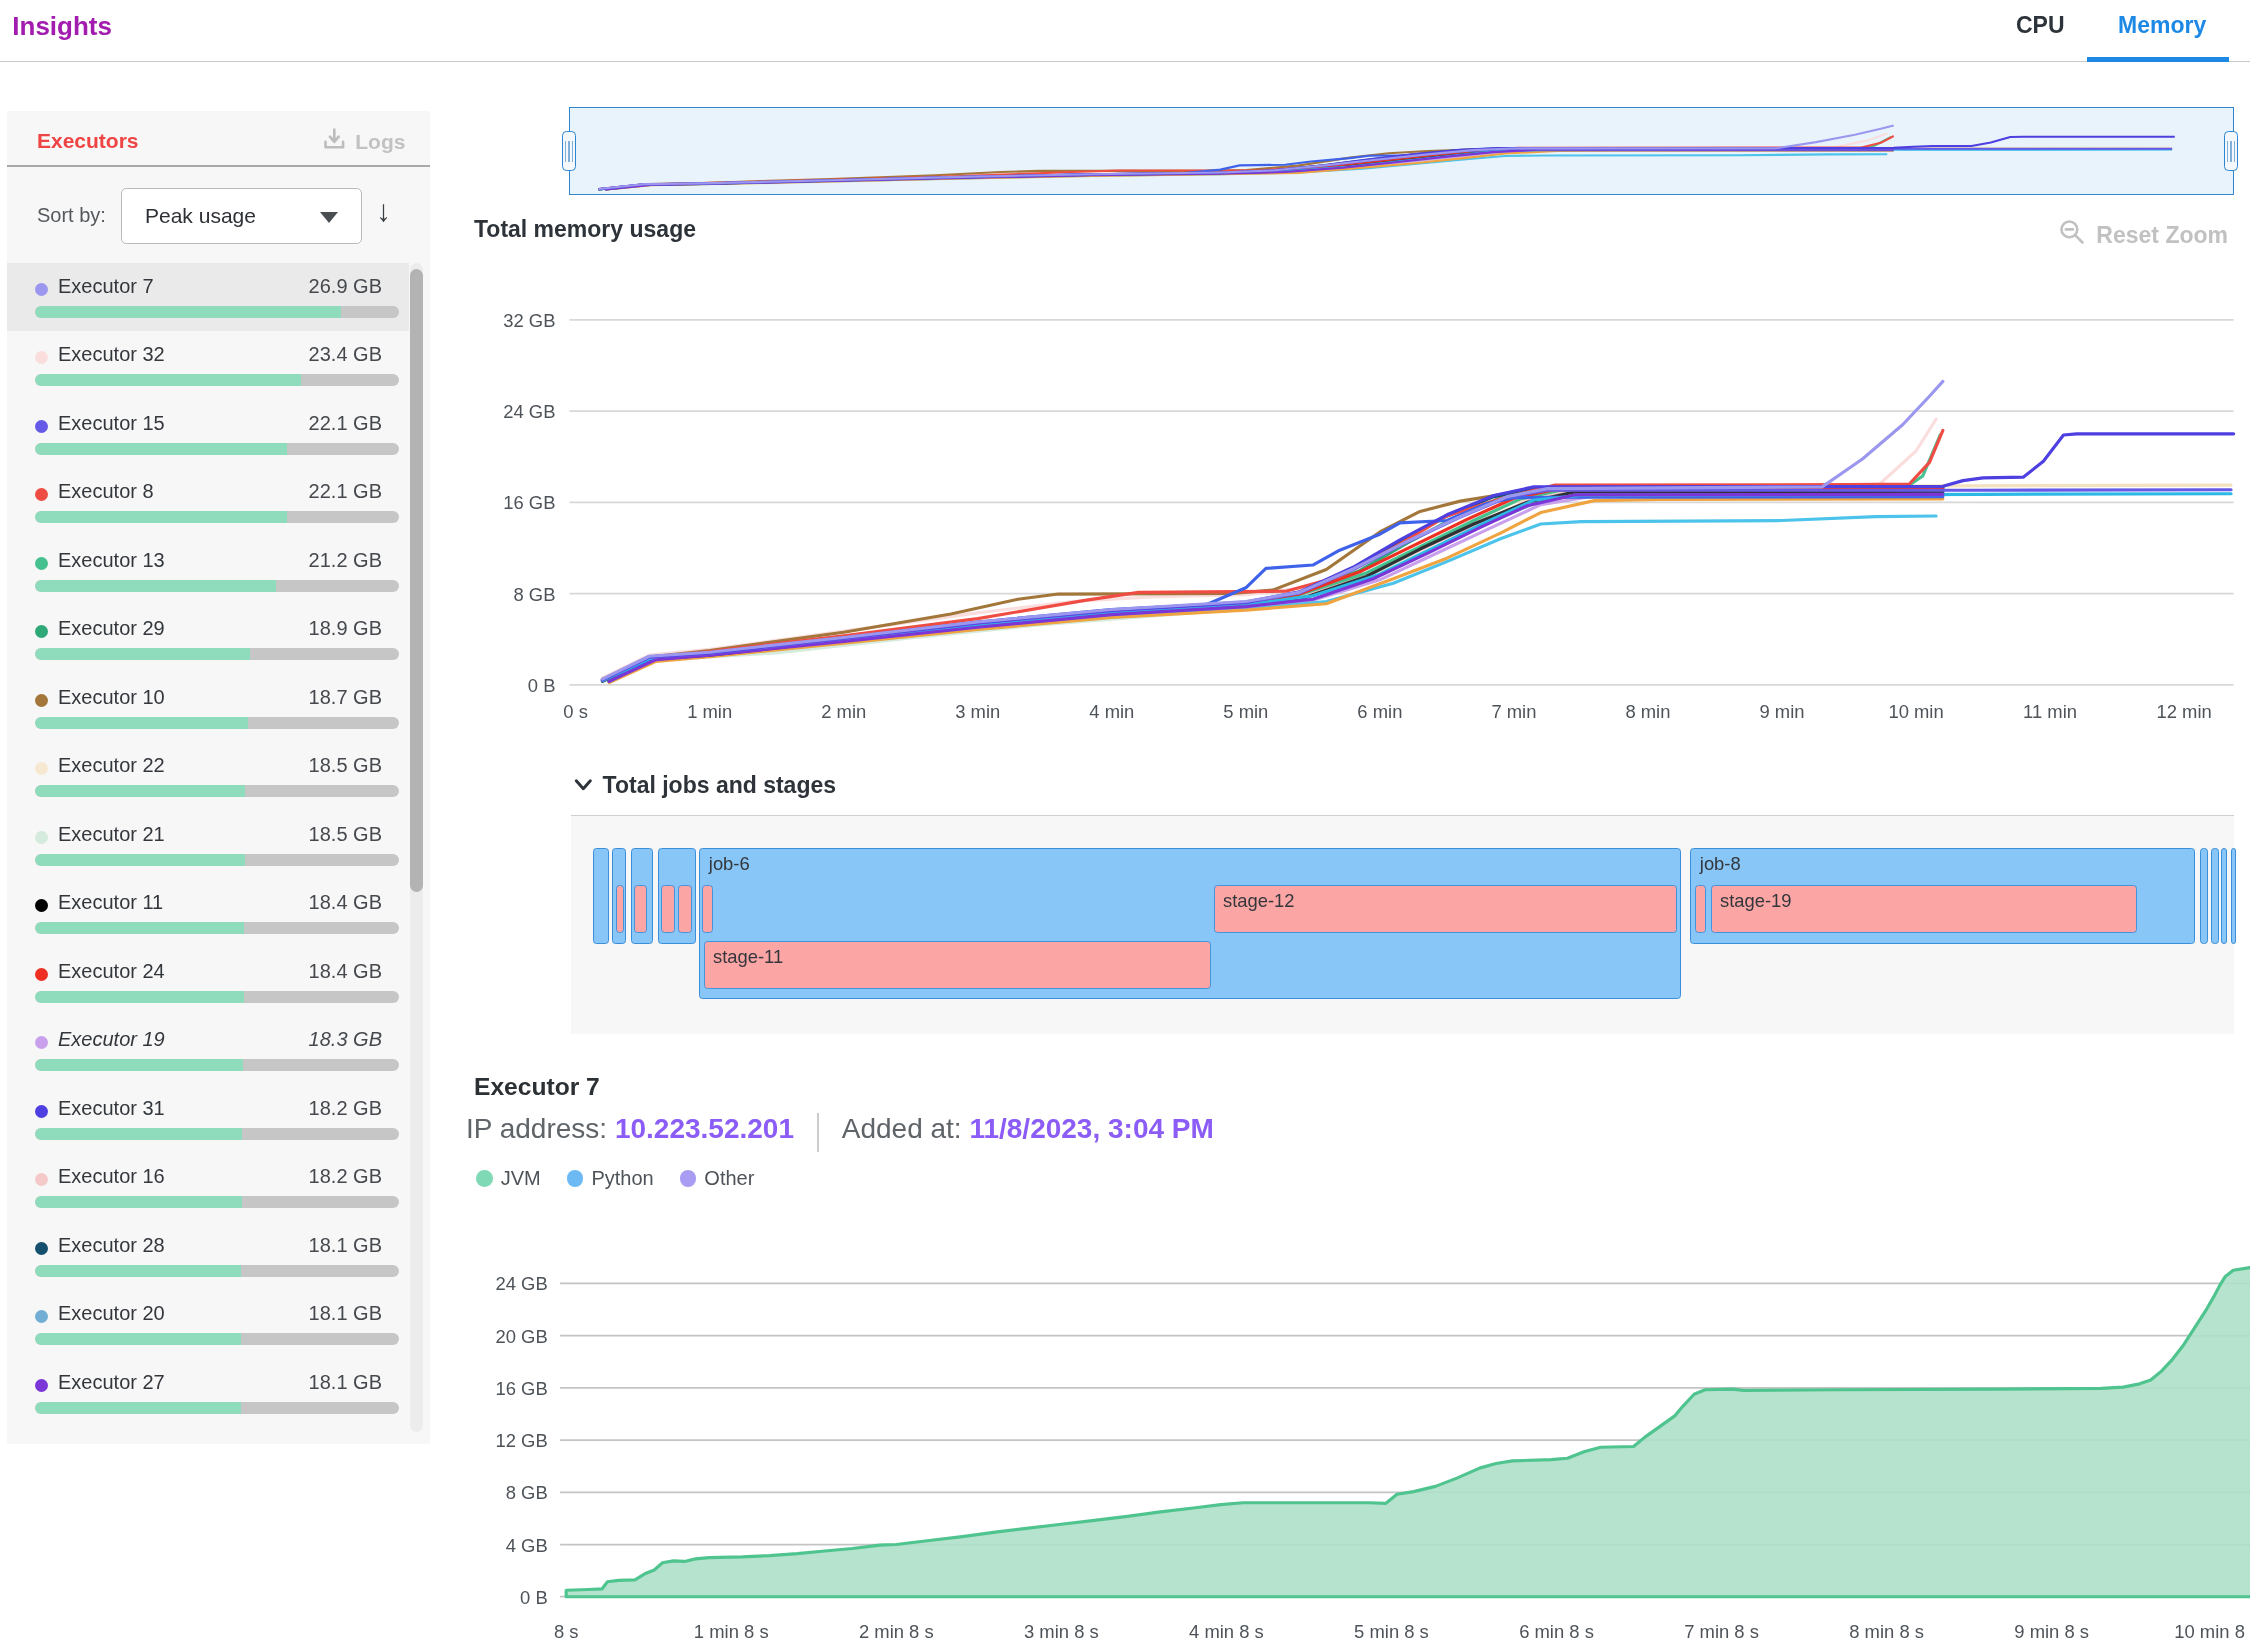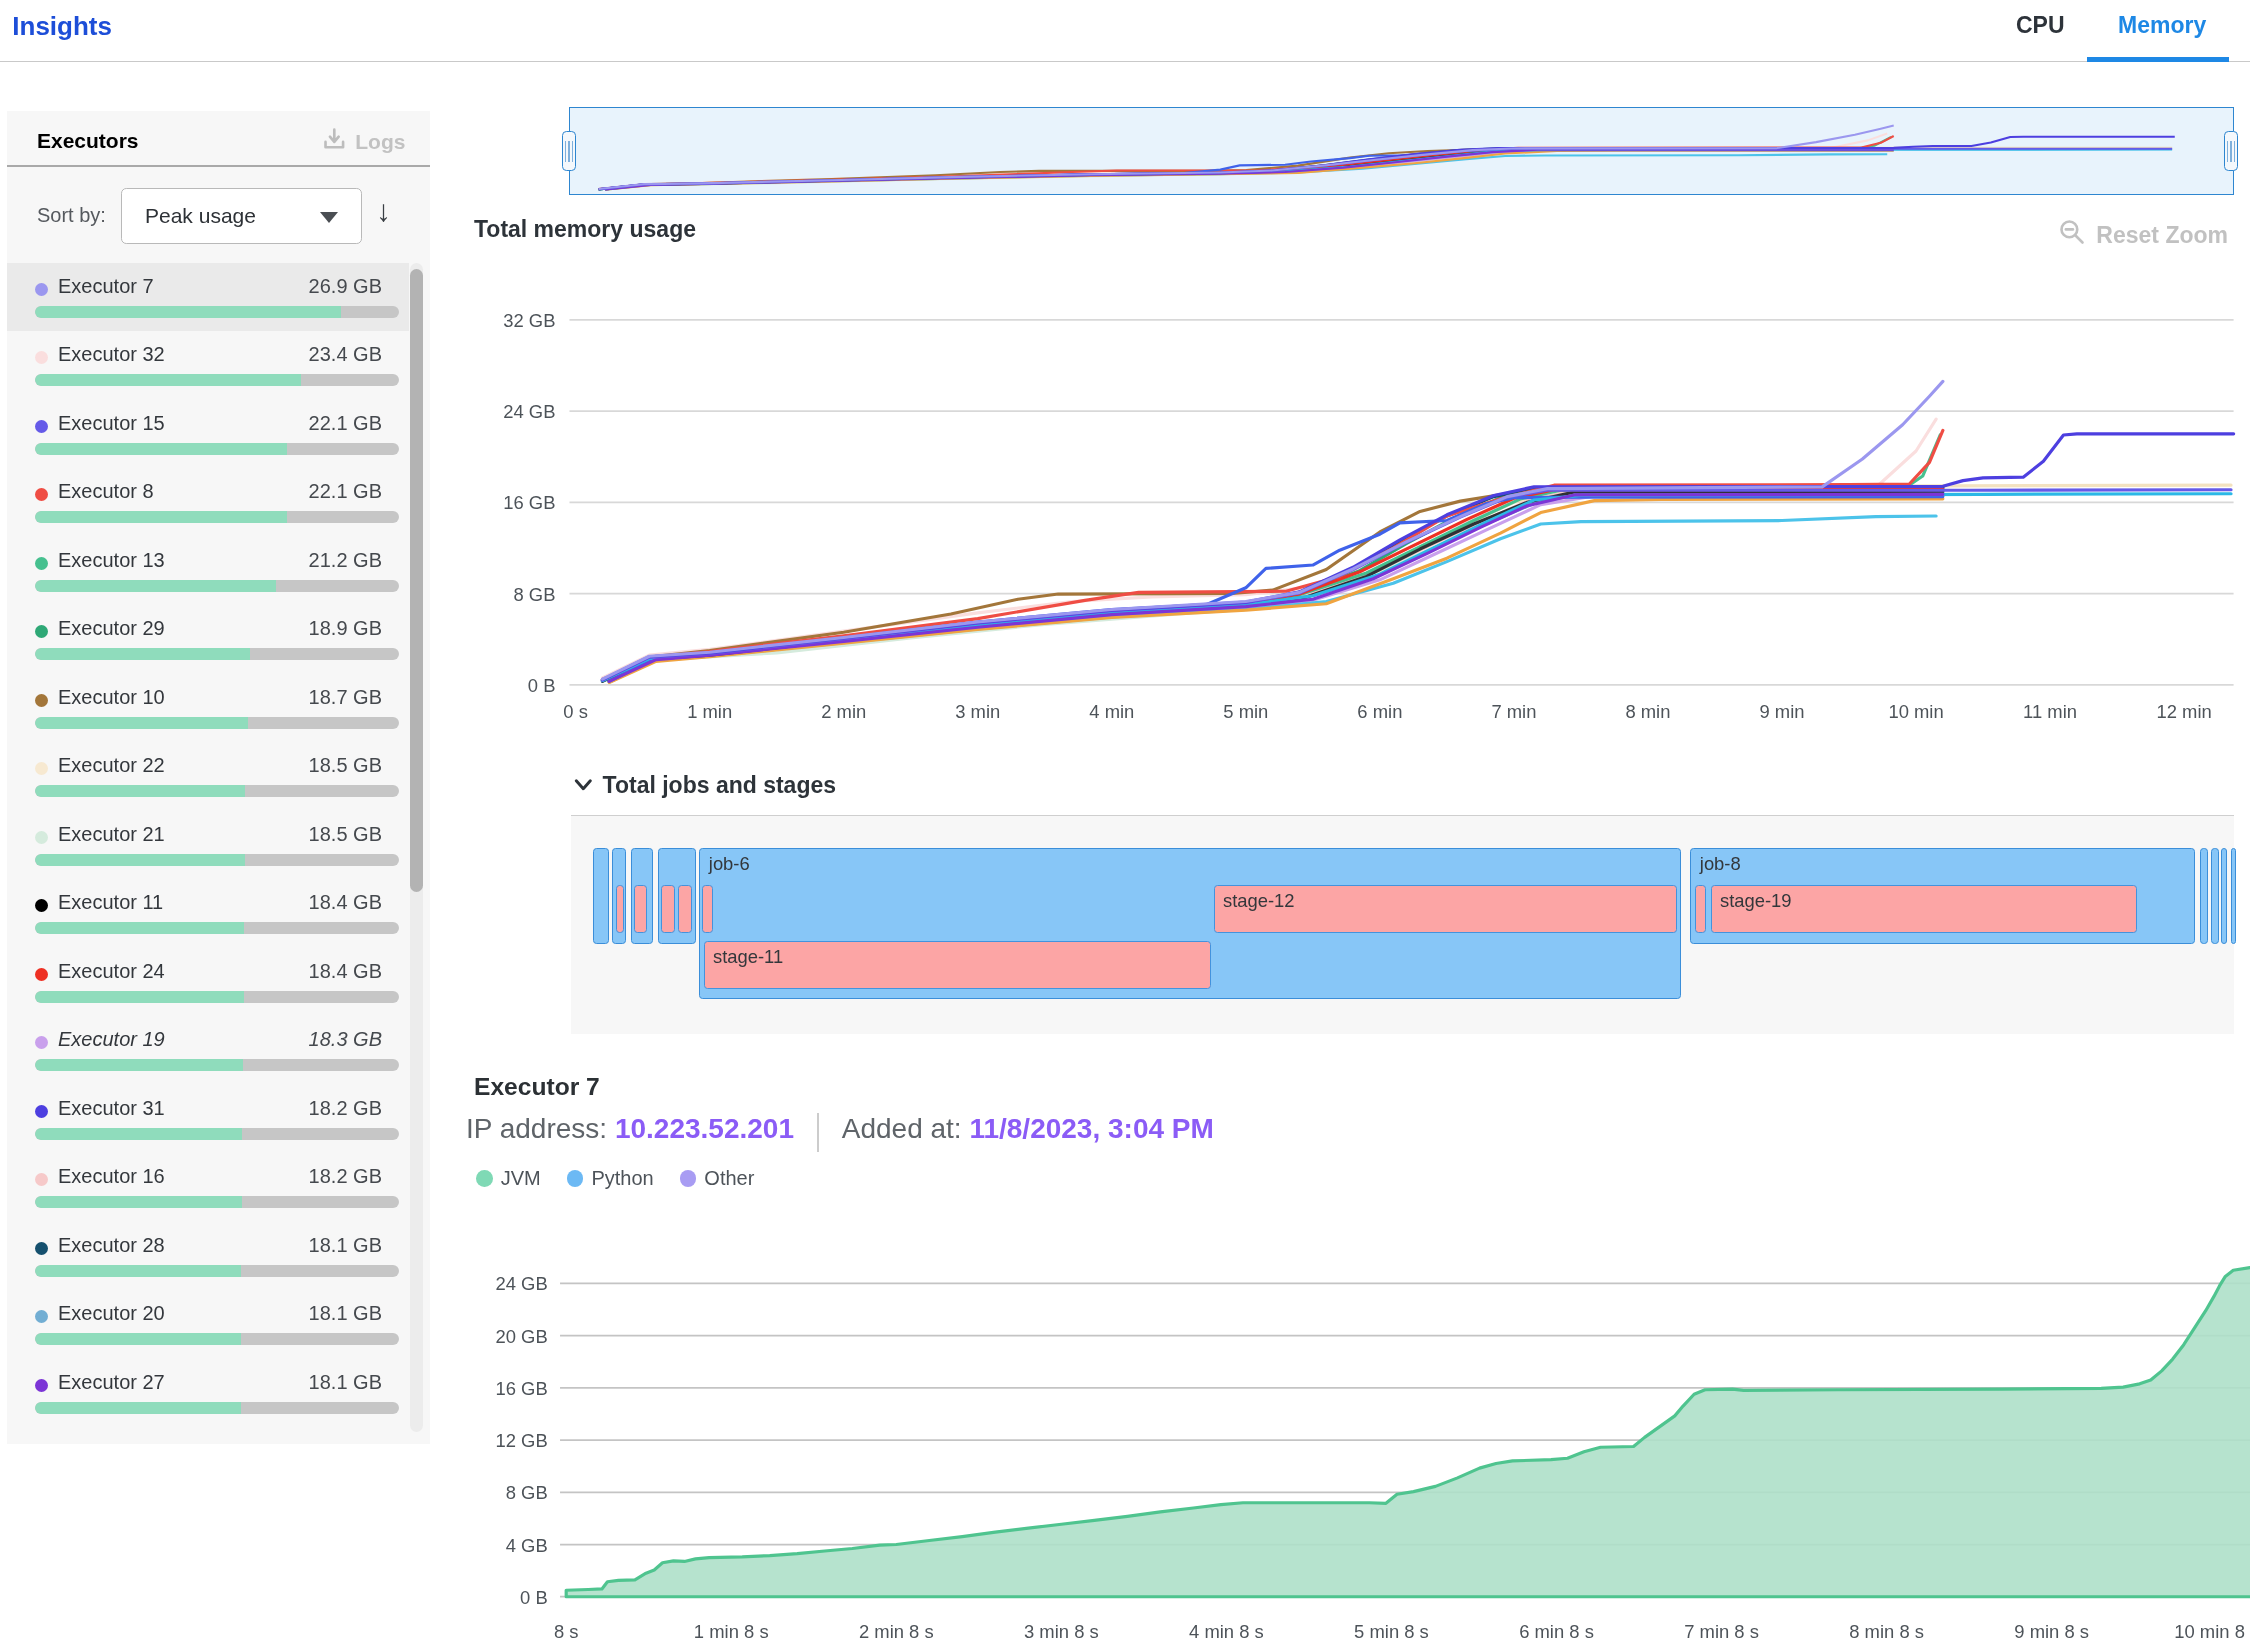--- a/index.html
+++ b/index.html
@@ -1,27 +1,27 @@
 <!DOCTYPE html>
 <html style="font-size:14px"><head>
 <meta charset="utf-8">
 <style>
   html,body{margin:0;padding:0;background:#fff;}
   body{width:2251px;height:1647px;position:relative;overflow:hidden;
        font-family:"Liberation Sans","DejaVu Sans",sans-serif;color:#2e3338;}
   
   #page-header{position:absolute;left:0;top:0;width:2251px;height:61px;border-bottom:1.8px solid #c9c9c9;background:#fff;}
-  #page-title{position:absolute;left:12.3px;top:10.5px;font-size:26px;font-weight:600;color:#1d4ed8;}
+  #page-title{position:absolute;left:12.3px;top:10.5px;font-size:26px;font-weight:600;color:#a21caf;}
   .tab{position:absolute;top:12.3px;font-size:23px;font-weight:600;cursor:pointer;}
   #tab-cpu{left:2016px;color:#2d333a;}
   #tab-memory{left:2118px;color:#1e88e5;}
   #tab-underline{position:absolute;left:2087px;top:57px;width:142px;height:5.3px;background:#1e88e5;}
   
   #sidebar{position:absolute;left:7px;top:111px;width:423px;height:1333px;background:#f7f7f7;}
-  #sidebar-title{position:absolute;left:30px;top:17.6px;font-size:21px;font-weight:700;color:#000000;}
+  #sidebar-title{position:absolute;left:30px;top:17.6px;font-size:21px;font-weight:700;color:#ef4444;}
   #logs-button{position:absolute;right:24.6px;top:16px;font-size:21px;font-weight:600;color:#c2c2c2;display:flex;align-items:center;gap:8.8px;cursor:default;}
   #sidebar-divider{position:absolute;left:0;top:54px;width:423px;height:1.8px;background:#a9a9a9;}
   #sort-label{position:absolute;left:30px;top:93px;font-size:20px;color:#55595e;}
   #sort-select{position:absolute;left:114px;top:77px;width:239px;height:54px;background:#fff;border:1.8px solid #b9b9b9;border-radius:5.3px;display:flex;align-items:center;cursor:pointer;}
   #sort-value{margin-left:23px;font-size:21px;color:#2d3136;}
   #sort-caret{position:absolute;right:23px;top:23px;width:0;height:0;border-left:9.7px solid transparent;border-right:9.7px solid transparent;border-top:11.4px solid #4a4e53;}
   #sort-direction{position:absolute;left:369px;top:83px;font-size:30px;font-weight:700;color:#3a3f44;cursor:pointer;}
   #executor-list{position:absolute;left:0;top:152px;width:423px;height:1181px;overflow:hidden;}
   .exec-item{position:absolute;left:0;width:402px;height:68px;cursor:pointer;}
   .exec-item.selected{background:#eaeaea;}

